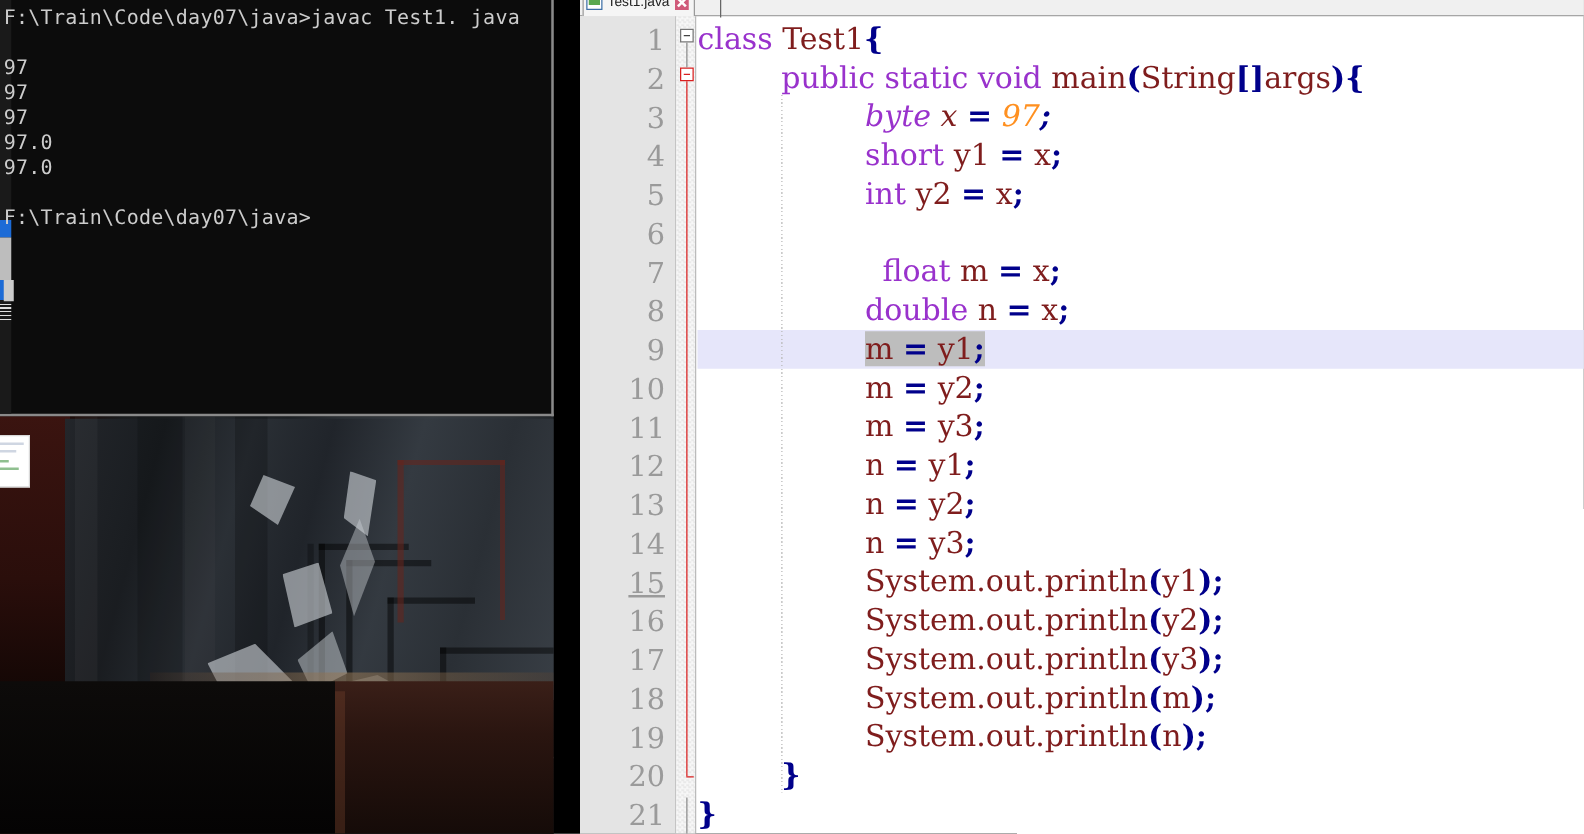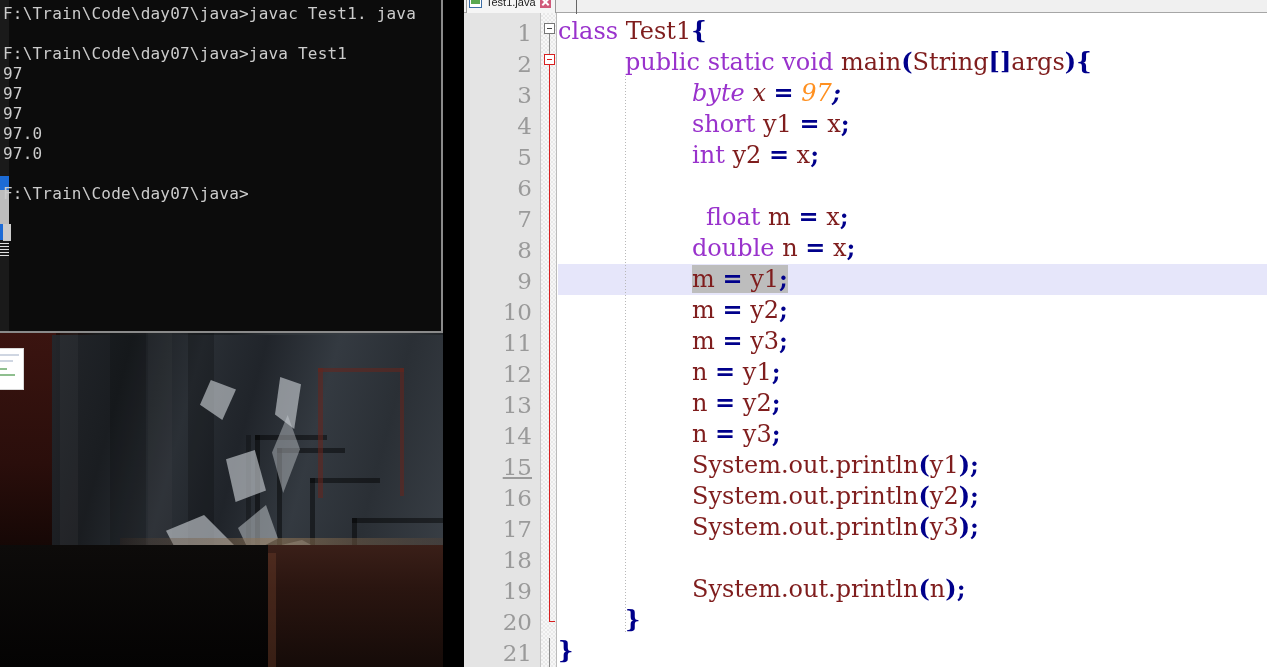--- a/index.html
+++ b/index.html
@@ -233,21 +233,21 @@
   </div>
 </div>
 
 <div id="console">
   <div id="console-scroll">
     <div class="thumb" style="top:176px;height:14px;"></div>
     <div class="track" style="top:190px;height:34px;"></div>
     <div class="thumb" style="top:224px;height:16px;"></div>
     <div class="grip" style="top:243px;"></div>
   </div>
-  <div id="console-text"><div class="line">F:\Train\Code\day07\java&gt;javac Test1. java</div><div class="line"></div><div class="line">F:\Train\Code\day07\java&gt;java Test1</div><div class="line">97</div><div class="line">97</div><div class="line">97</div><div class="line">97.0</div><div class="line">97.0</div><div class="line"></div><div class="line">F:\Train\Code\day07\java&gt;</div></div>
+  <div id="console-text"><div class="line">F:\Train\Code\day07\java&gt;javac Test1. java</div><div class="line"></div><div class="line">97</div><div class="line">97</div><div class="line">97</div><div class="line">97.0</div><div class="line">97.0</div><div class="line"></div><div class="line">F:\Train\Code\day07\java&gt;</div></div>
   <div id="console-caret"></div>
 </div>
 
 <div id="editor">
   <div id="tabbar">
     <div id="tab">
       <span class="ficon"></span>
       <span>Test1.java</span>
       <span class="close"></span>
     </div>
@@ -298,18 +298,19 @@
         <div class="code-line" style="top: 219px; left: 134px;"><span><span class="kw">double</span><span class="id"> n </span><span class="op">=</span><span class="id"> x</span><span class="semi">;</span></span></div>
         <div class="code-line" style="top: 250px; left: 134px;"><span class="sel"><span class="id">m </span><span class="op">=</span><span class="id"> y1</span><span class="semi">;</span></span></div>
         <div class="code-line" style="top: 281px; left: 134px; text-align: right;"><span><span class="id">m </span><span class="op">=</span><span class="id"> y2</span><span class="semi">;</span></span></div>
         <div class="code-line" style="top: 312px; left: 134px;"><span><span class="id">m </span><span class="op">=</span><span class="id"> y3</span><span class="semi">;</span></span></div>
         <div class="code-line" style="top: 343px; left: 134px;"><span><span class="id">n </span><span class="op">=</span><span class="id"> y1</span><span class="semi">;</span></span></div>
         <div class="code-line" style="top: 374px; left: 134px;"><span><span class="id">n </span><span class="op">=</span><span class="id"> y2</span><span class="semi">;</span></span></div>
         <div class="code-line" style="top: 405px; left: 134px;"><span><span class="id">n </span><span class="op">=</span><span class="id"> y3</span><span class="semi">;</span></span></div>
         <div class="code-line" style="top: 436px; left: 134px;"><span><span class="id">System.out.println</span><span class="br">(</span><span class="id">y1</span><span class="br">)</span><span class="semi">;</span></span></div>
         <div class="code-line" style="top: 467px; left: 134px;"><span><span class="id">System.out.println</span><span class="br">(</span><span class="id">y2</span><span class="br">)</span><span class="semi">;</span></span></div>
         <div class="code-line" style="top: 498px; left: 134px;"><span><span class="id">System.out.println</span><span class="br">(</span><span class="id">y3</span><span class="br">)</span><span class="semi">;</span></span></div>
+        <div class="code-line" style="top: 529px; left: 134px;"><span><span class="id">System.out.println</span><span class="br">(</span><span class="id">m</span><span class="br">)</span><span class="semi">;</span></span></div>
         <div class="code-line" style="top: 560px; left: 134px;"><span><span class="id">System.out.println</span><span class="br">(</span><span class="id">n</span><span class="br">)</span><span class="semi">;</span></span></div>
         <div class="code-line" style="top: 591px; left: 67px;"><span><span class="br">}</span></span></div>
         <div class="code-line" style="top: 622px; left: 0px;"><span><span class="br">}</span></span></div>
       </div>
   </div>
 </div>
 
 </body></html>

